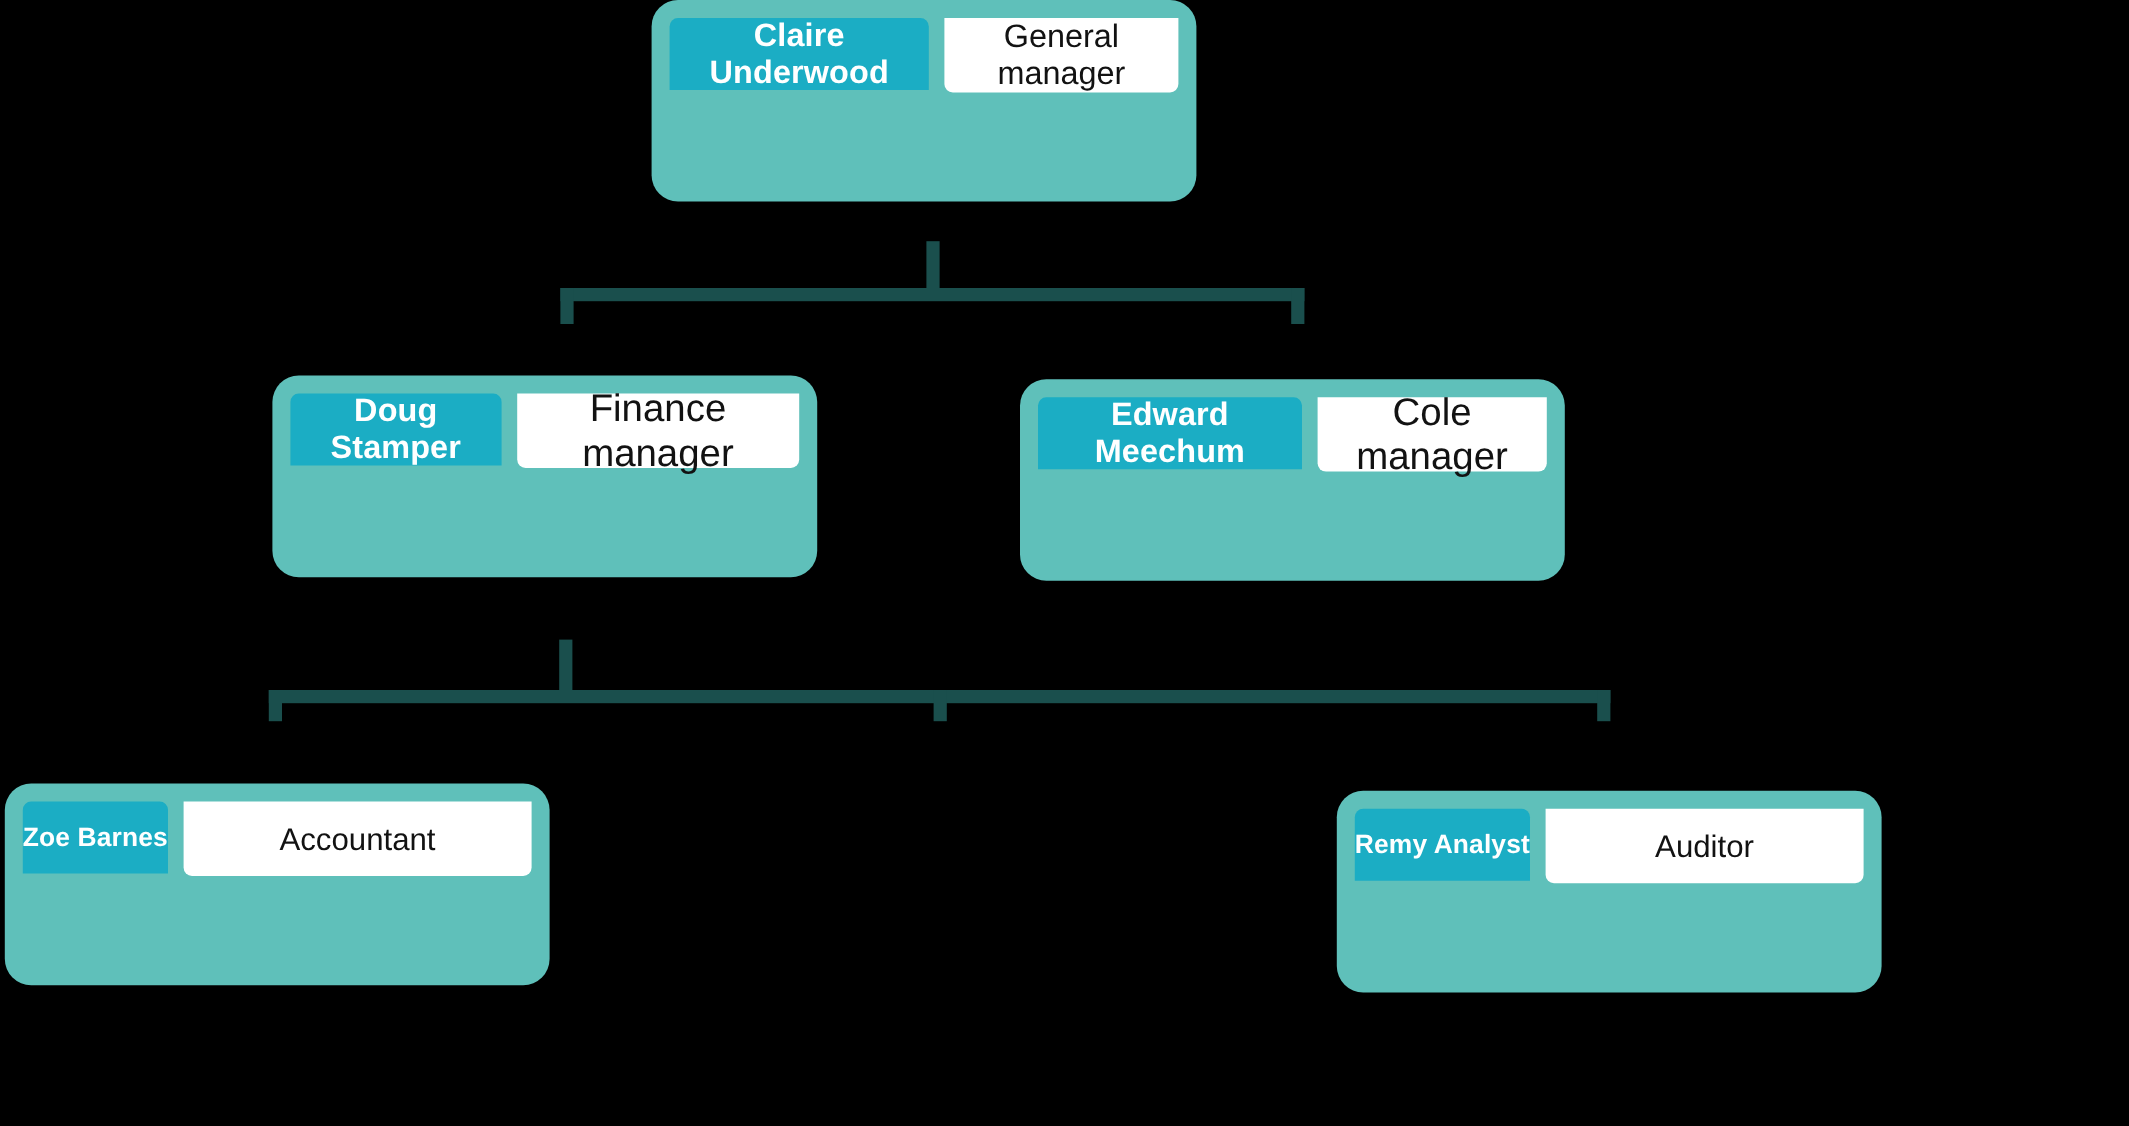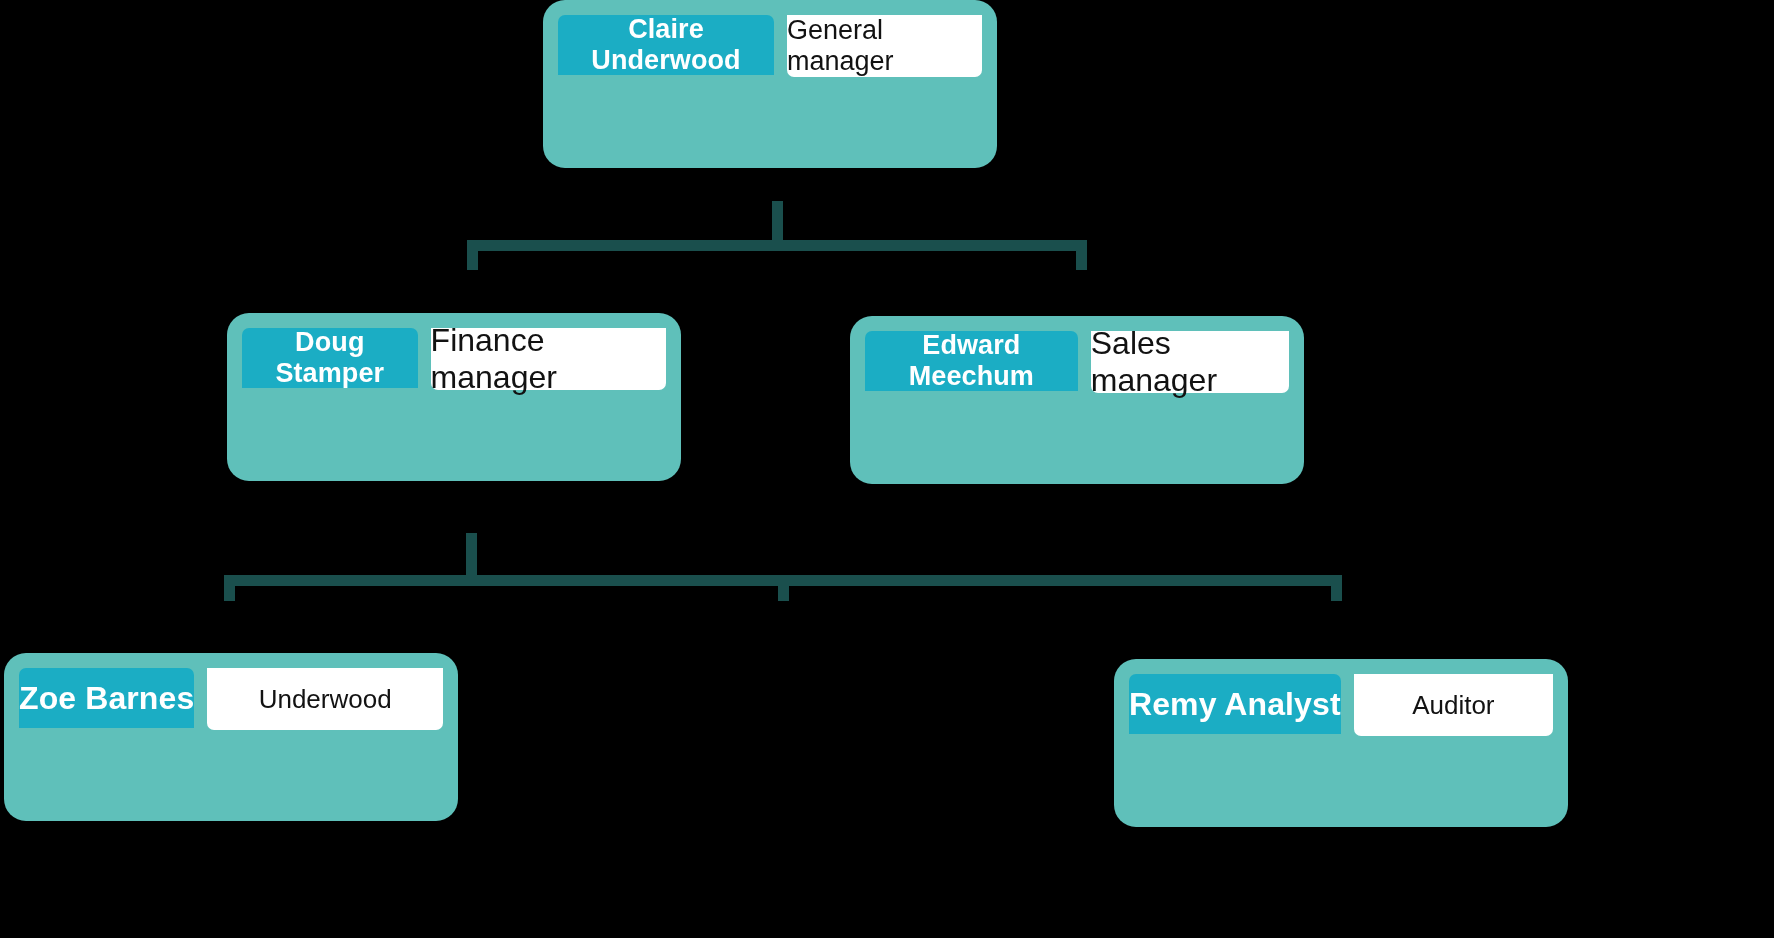--- a/index.html
+++ b/index.html
@@ -43,32 +43,33 @@
     text-align: center;
     letter-spacing: .1px;
   }
   .card-body {
     background: #FFFFFF;
     border-radius: 0 0 7px 7px;
     color: #121212;
     display: flex;
     align-items: center;
     justify-content: center;
+    text-align: center;
     flex: 1 1 auto;
     margin-left: 13px;
   }
 
   
   .lvl1 .card-header { height: 60px; font-size: 27px; }
   .lvl1 .card-body   { height: 62px; font-size: 27px; }
 
   .lvl2 .card-header { height: 60px; font-size: 27px; }
   .lvl2 .card-body   { height: 62px; font-size: 32px; }
 
-  .lvl3 .card-header { height: 60px; font-size: 32px; }
+  .lvl3 .card-header { height: 60px; font-size: 22px; }
   .lvl3 .card-body   { height: 62px; font-size: 26px; }
 </style>
 </head>
 <body>
 
 <div id="stage">
 
   <div class="conn" style="left:772px; top:201px;  width:11px; height:46px;"></div>
   <div class="conn" style="left:467px; top:240px;  width:620px; height:11px;"></div>
   <div class="conn" style="left:467px; top:240px;  width:11px; height:30px;"></div>
@@ -85,26 +86,26 @@
     <div class="card-body">General manager</div>
   </div>
 
   <div class="card lvl2" style="left:227px; top:313px; width:454px; height:168px;">
     <div class="card-header">Doug Stamper</div>
     <div class="card-body">Finance manager</div>
   </div>
 
   <div class="card lvl2" style="left:850px; top:316px; width:454px; height:168px;">
     <div class="card-header">Edward Meechum</div>
-    <div class="card-body">Sales manager</div>
+    <div class="card-body">Cole manager</div>
   </div>
 
   <div class="card lvl3" style="left:4px; top:653px; width:454px; height:168px;">
     <div class="card-header">Zoe Barnes</div>
-    <div class="card-body">Underwood</div>
+    <div class="card-body">Accountant</div>
   </div>
 
 
   <div class="card lvl3" style="left:1114px; top:659px; width:454px; height:168px;">
     <div class="card-header">Remy Analyst</div>
     <div class="card-body">Auditor</div>
   </div>
 
 </div>
 

